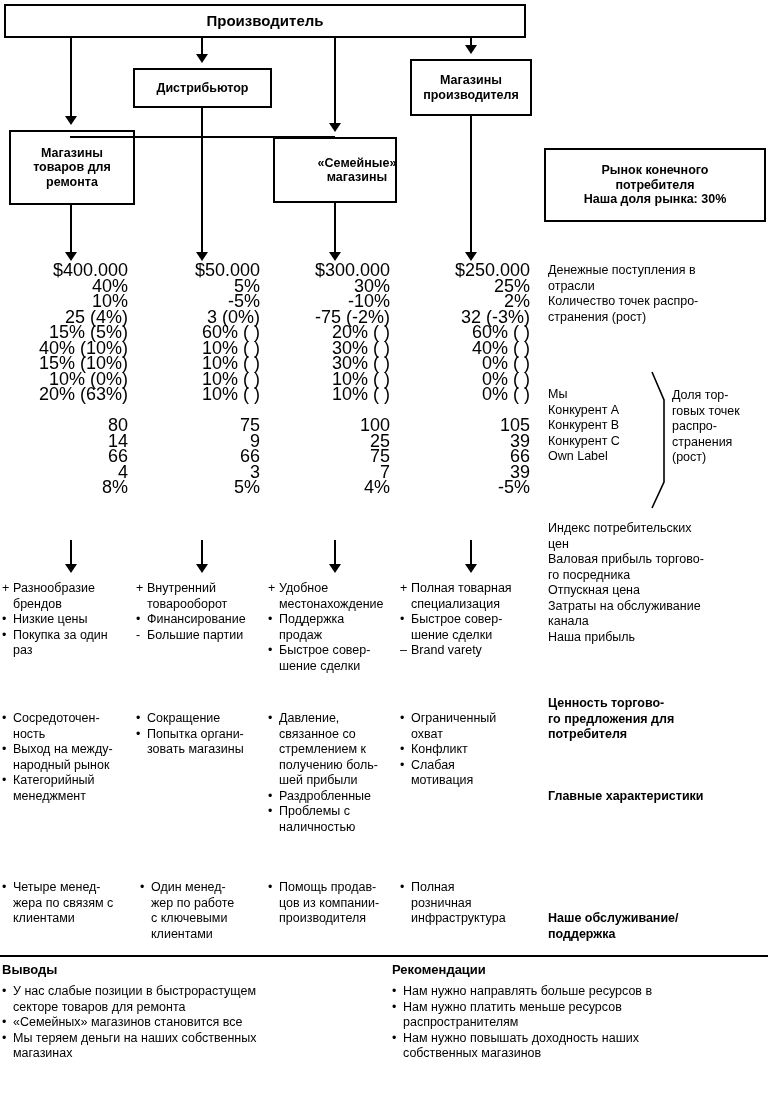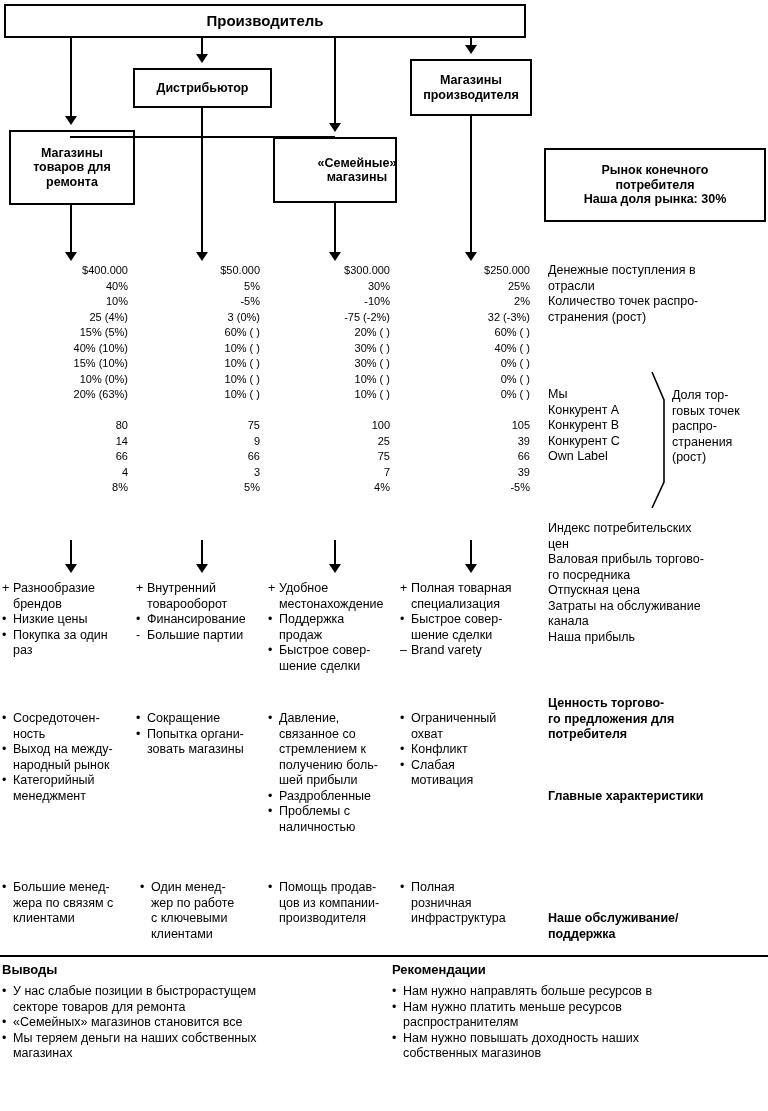--- a/index.html
+++ b/index.html
@@ -17,21 +17,21 @@
   }
   .box.t14{font-size:15px;}
   .box.t12{font-size:12.5px;}
   .vline{position:absolute;background:#000;width:2px;}
   .hline{position:absolute;background:#000;height:2px;}
   .head{
     position:absolute;width:0;height:0;
     border-left:6px solid transparent;border-right:6px solid transparent;
     border-top:9px solid #000;
   }
-  .num-col{position:absolute;text-align:right;line-height:15.5px;font-size:11px;}
+  .num-col{position:absolute;text-align:right;line-height:15.5px;font-size:18px;}
   .lbl{position:absolute;line-height:15.5px;font-size:12.5px;}
   .lbl.b{font-weight:bold;}
   .list{position:absolute;line-height:15.5px;font-size:12.5px;}
   .list div{display:flex;}
   .list div span.m{width:11px;flex:none;}
   .list div span.x{display:block;}
   .bracket{position:absolute;}
   .sep{position:absolute;background:#000;height:2px;}
   .concl-title{font-weight:bold;font-size:13px;}
 </style>
@@ -398,21 +398,21 @@
       <span class="m"></span>
       <span class="x">мотивация</span>
     </div>
   </div>
 
 <div class="lbl b" style="left:548px;top:789px;width:220px;">Главные характеристики</div>
 
 <div class="list" id="s0" style="left:2px;top:880px;width:135px;">
     <div>
       <span class="m">•</span>
-      <span class="x">Большие менед-</span>
+      <span class="x">Четыре менед-</span>
     </div>
     <div>
       <span class="m"></span>
       <span class="x">жера по связям с</span>
     </div>
     <div>
       <span class="m"></span>
       <span class="x">клиентами</span>
     </div>
   </div>

